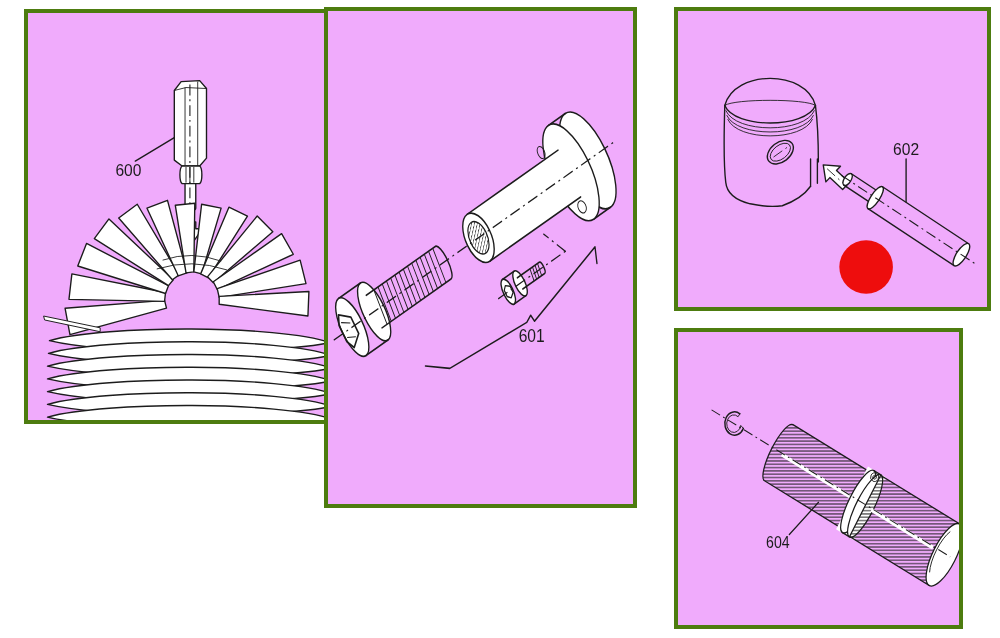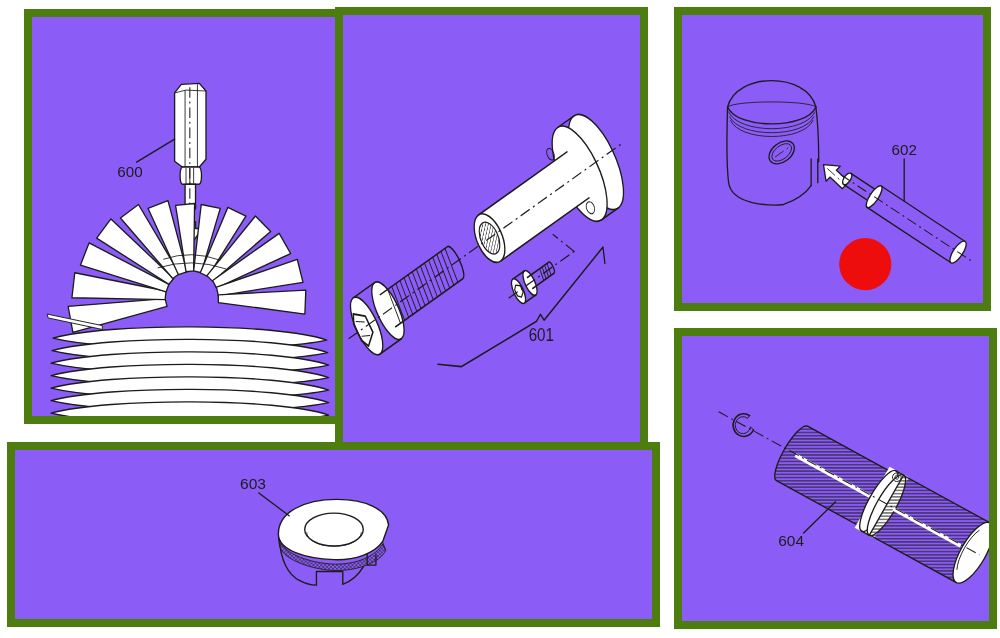--- a/index.html
+++ b/index.html
@@ -1,23 +1,23 @@
 <!DOCTYPE html>
 <html><head>
 <meta charset="utf-8">
 <style>
   html,body{margin:0;padding:0;background:#fff;}
   .page{position:relative;width:1000px;height:638px;background:#ffffff;
         font-family:"Liberation Sans",sans-serif;overflow:hidden;}
-  .panel{position:absolute;border:8px solid #4d7c0f;background:#8b5cf6;box-sizing:border-box;}
+  .panel{position:absolute;border:4px solid #4d7c0f;background:#f0abfc;box-sizing:border-box;}
   .panel svg{display:block;width:100%;height:100%;}
   #panel-600{left:24px;top:9px;width:325px;height:415px;}
-  #panel-601{left:335px;top:7px;width:313px;height:501px;}
+  #panel-601{left:324px;top:7px;width:313px;height:501px;}
   #panel-602{left:674px;top:7px;width:317px;height:304px;}
-  #panel-604{left:674px;top:328px;width:323px;height:301px;}
+  #panel-604{left:674px;top:328px;width:289px;height:301px;}
   #panel-603{left:7px;top:442px;width:653px;height:185px;}
   .ln{fill:none;stroke:#1c1c1c;stroke-width:1.4;stroke-linejoin:round;stroke-linecap:round;}
   .th{fill:none;stroke:#1c1c1c;stroke-width:0.9;stroke-linejoin:round;}
   .wh{fill:#ffffff;stroke:#1c1c1c;stroke-width:1.4;stroke-linejoin:round;}
   .dd{fill:none;stroke:#1c1c1c;stroke-width:1.1;stroke-dasharray:11 4 2 4;}
   .cas{fill:none;stroke:#ffffff;stroke-width:4;}
   text.pn{font:16px "Liberation Sans",sans-serif;fill:#1c1c1c;text-anchor:middle;}
 </style>
 </head>
 <body>
@@ -170,34 +170,14 @@
       <path class="dd" d="M38,80 L308,231"></path>
       <g>
         <path class="ln" d="M70,84 A11,12 0 1 0 74,99" style="stroke-width:1.6"></path>
         <path class="ln" d="M70,84 L68,87 A8,9 0 1 0 71,96 L74,99" style="stroke-width:1"></path>
       </g>
       <path class="ln" d="M126,208 L159,175"></path>
       <text class="pn" x="113" y="222">604</text>
     </svg>
   </div>
 
-  <div class="panel" id="panel-603">
-    <svg viewBox="0 0 653 185" preserveAspectRatio="none">
-      <defs>
-        <pattern id="xh" width="4" height="4" patternUnits="userSpaceOnUse">
-          <path d="M0,0 L4,4 M4,0 L0,4" stroke="#1c1c1c" stroke-width="0.6"></path>
-        </pattern>
-      </defs>
-      <g>
-        <path class="ln" d="M271,97 C272,120 280,137 292,143 C299,147 304,148 309,148 L309,133 L336,133 M336,133 L336,147 C344,144 352,137 357,128"></path>
-        <path class="ln" d="M361,113 V126 H370 V115"></path>
-        <path class="th" d="M377,101 L380,110"></path>
-        <path d="M270,95 C271,111 299,124 328,125 C350,125 369,117 377,103 L380,110 C374,123 352,132 329,132 C302,131 273,119 271,104 Z" fill="url(#xh)" stroke="#1c1c1c" stroke-width="0.9"></path>
-        <path class="wh" d="M270,92 C270,68 296,54 330,54 C360,54 381,65 383,82 L377,100 C369,113 348,121 327,120 C298,119 270,110 270,92 Z" style="stroke-width:1.5"></path>
-        <ellipse class="ln" cx="327" cy="87" rx="30" ry="18"></ellipse>
-        <path class="th" d="M299,90 A28,15.5 0 0 0 355,90"></path>
-      </g>
-      <path class="ln" d="M250,47 L281,72"></path>
-      <text class="pn" x="244" y="43">603</text>
-    </svg>
-  </div>
 
 </div>
 
 </body></html>

